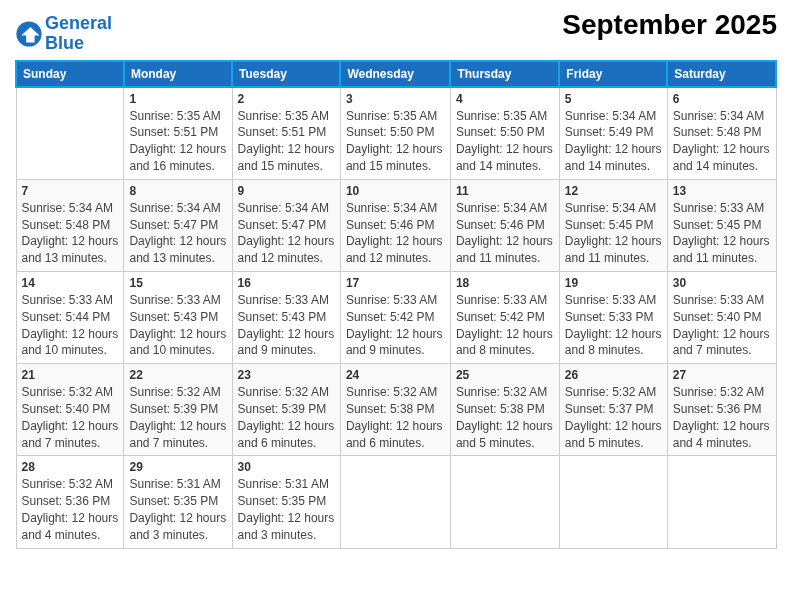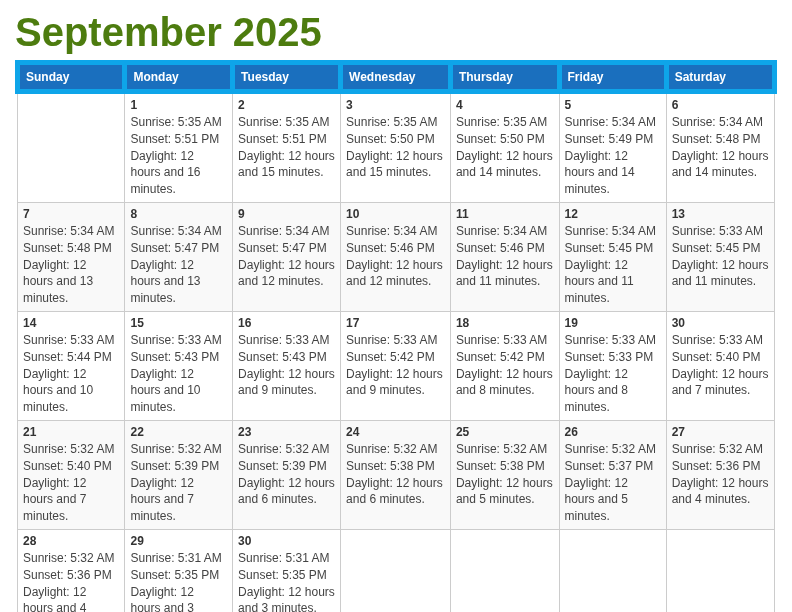--- a/index.html
+++ b/index.html
@@ -32,44 +32,44 @@
     }
     .logo-icon {
       width: 28px;
       height: 28px;
       margin-right: 2px;
     }
     .title-section {
       text-align: right;
     }
     .month-title {
-      font-size: 40px;
+      font-size: 28px;
       font-weight: bold;
-      color: #4d7c0f;
+      color: #000000;
       line-height: 1.1;
       text-align: center;
     }
     .location-subtitle {
       font-size: 14px;
       color: #555;
       margin-top: 2px;
     }
     .calendar-table {
       width: 100%;
       border-collapse: collapse;
       font-size: 10.5px;
     }
     .calendar-table th {
       background-color: #1a6fbe;
       color: #fff;
       text-align: left;
       padding: 5px 6px;
       font-size: 12px;
       font-weight: bold;
-      border: 5px solid #0ea5e9;
+      border: 2px solid #0ea5e9;
     }
     .calendar-table td {
       border: 1px solid #ccc;
       vertical-align: top;
       padding: 4px 5px;
       width: 113px;
       min-height: 75px;
       background: #fff;
     }
     .calendar-table tr:nth-child(even) td {
@@ -88,20 +88,30 @@
       line-height: 1.4;
     }
     .empty-cell {
       background: #fff !important;
     }
   </style>
 </head>
 <body>
 
 <div class="header-section">
+  <div class="logo">
+    <svg class="logo-icon" viewBox="0 0 40 40">
+      <circle cx="20" cy="20" r="18" fill="#1a6fbe"></circle>
+      <polygon points="22,10 35,22 28,22 28,32 16,32 16,22 9,22" fill="white"></polygon>
+    </svg>
+    <div class="logo-text">
+      <span>General</span><br>
+      <span style="color:#1a6fbe;">Blue</span>
+    </div>
+  </div>
   <div class="title-section">
     <div class="month-title">September 2025</div>
   </div>
 </div>
 
 <table class="calendar-table">
   <thead>
     <tr>
       <th>Sunday</th>
       <th>Monday</th>

